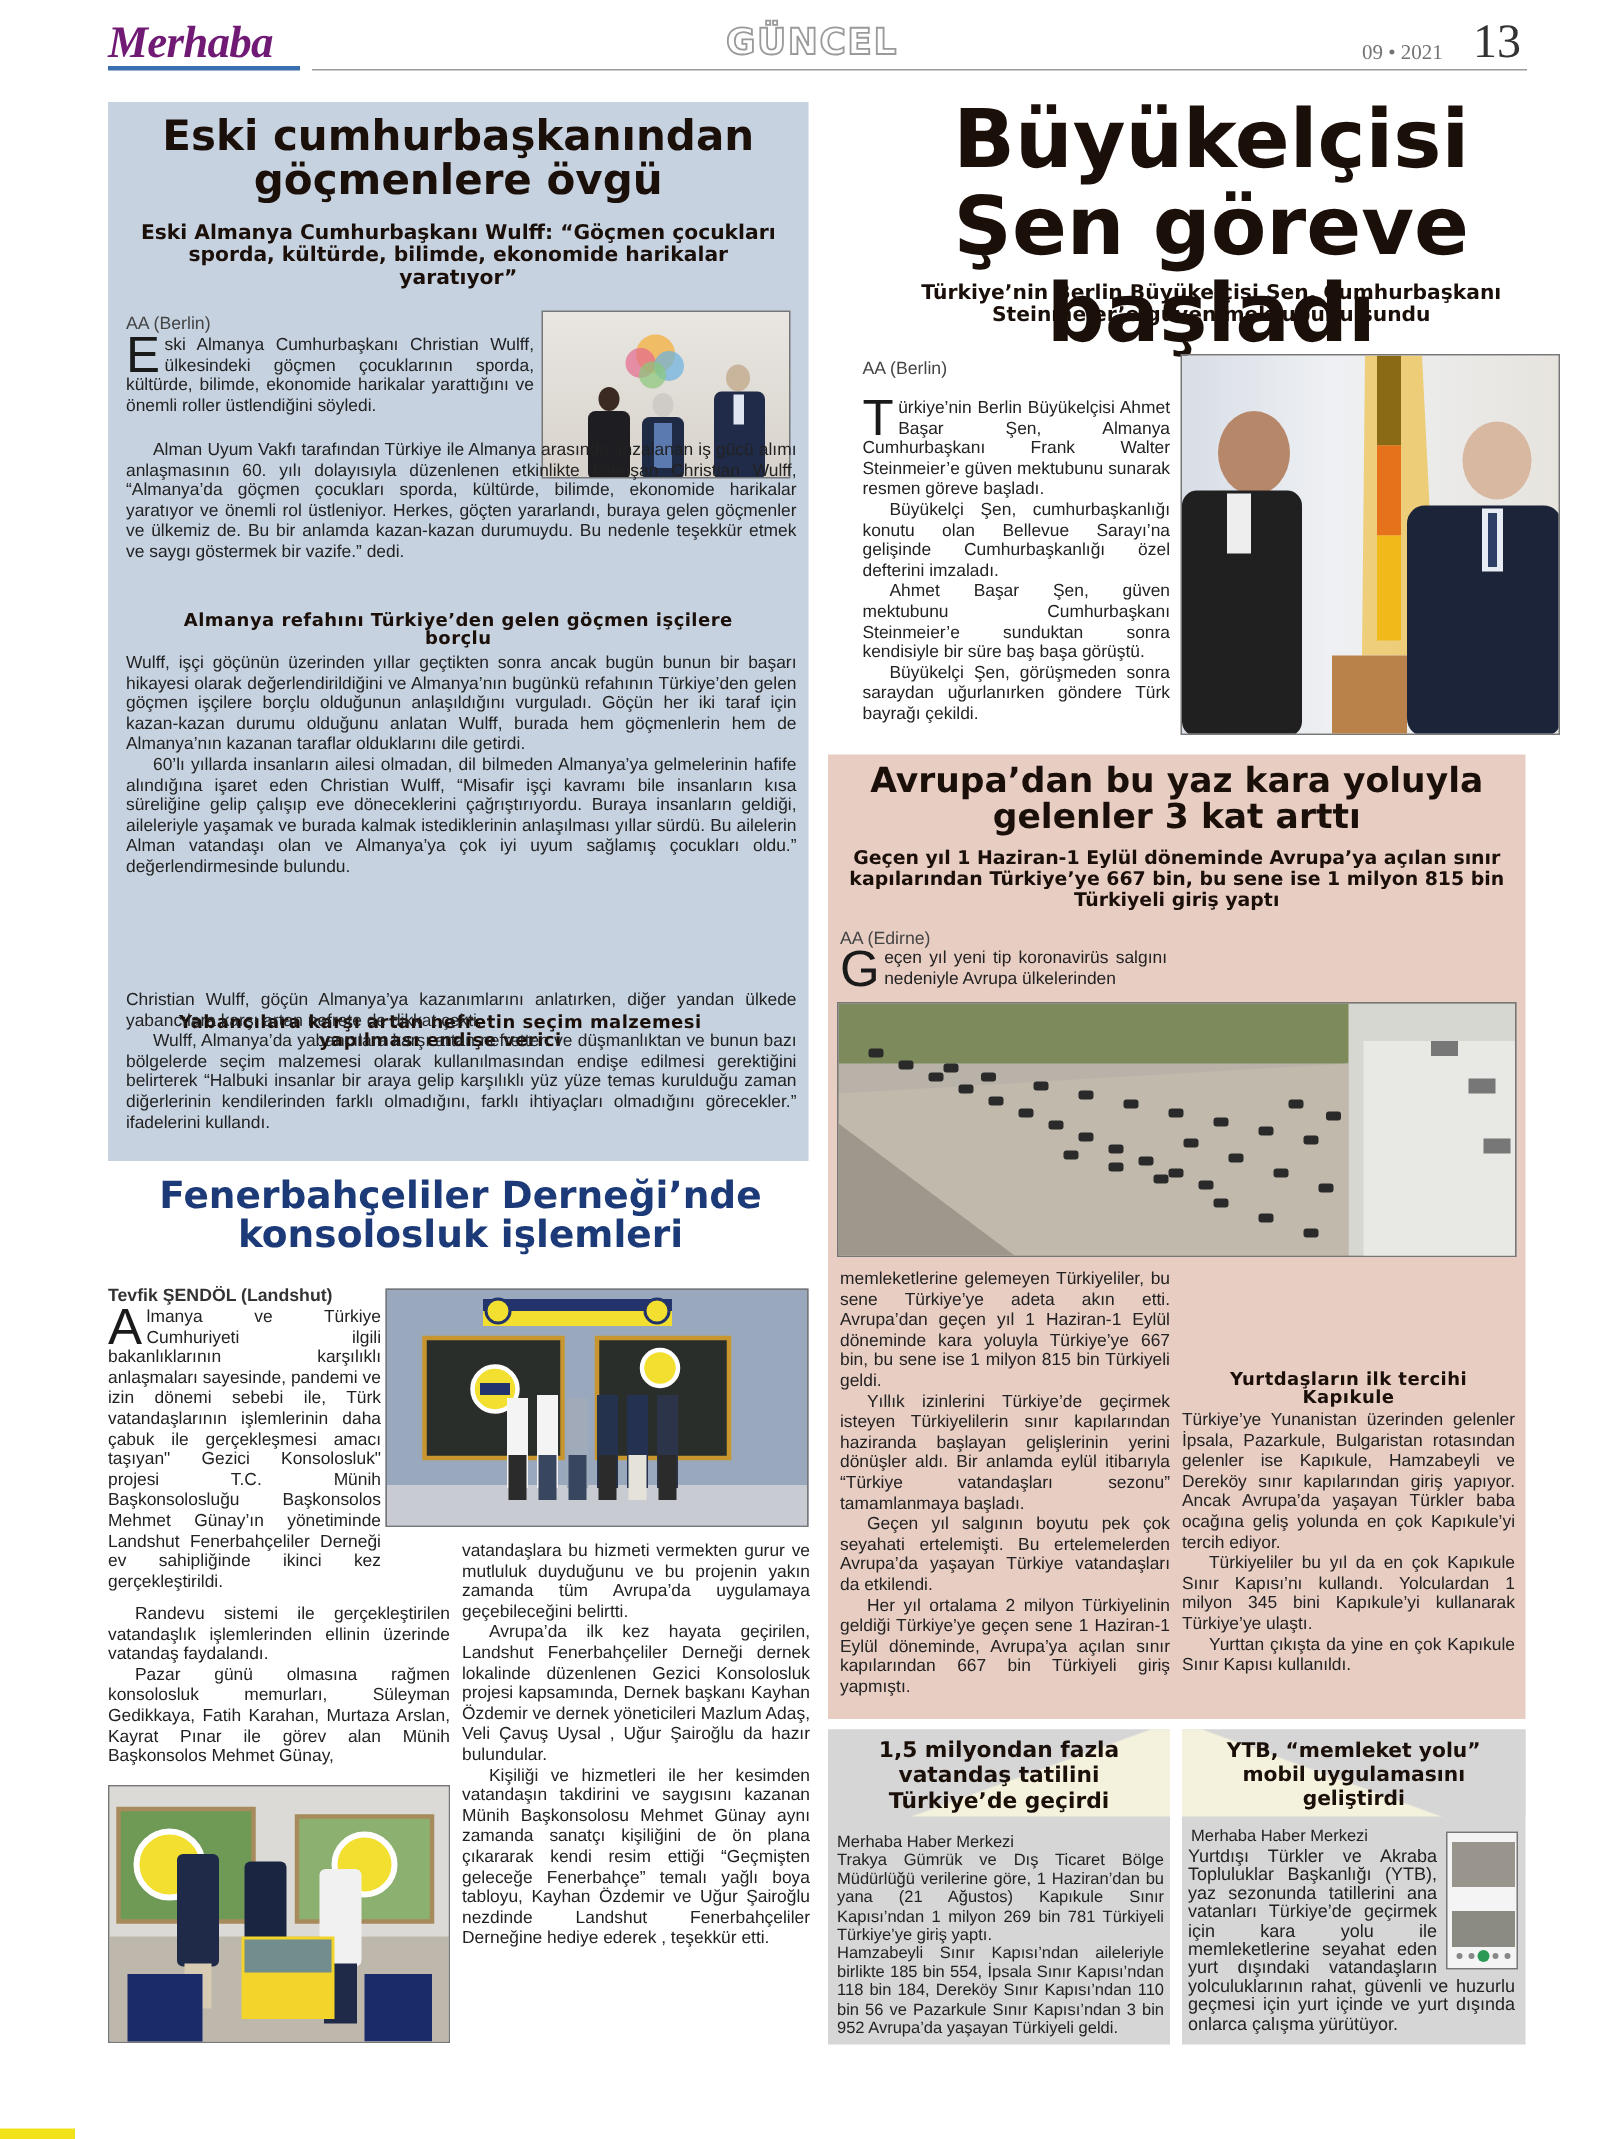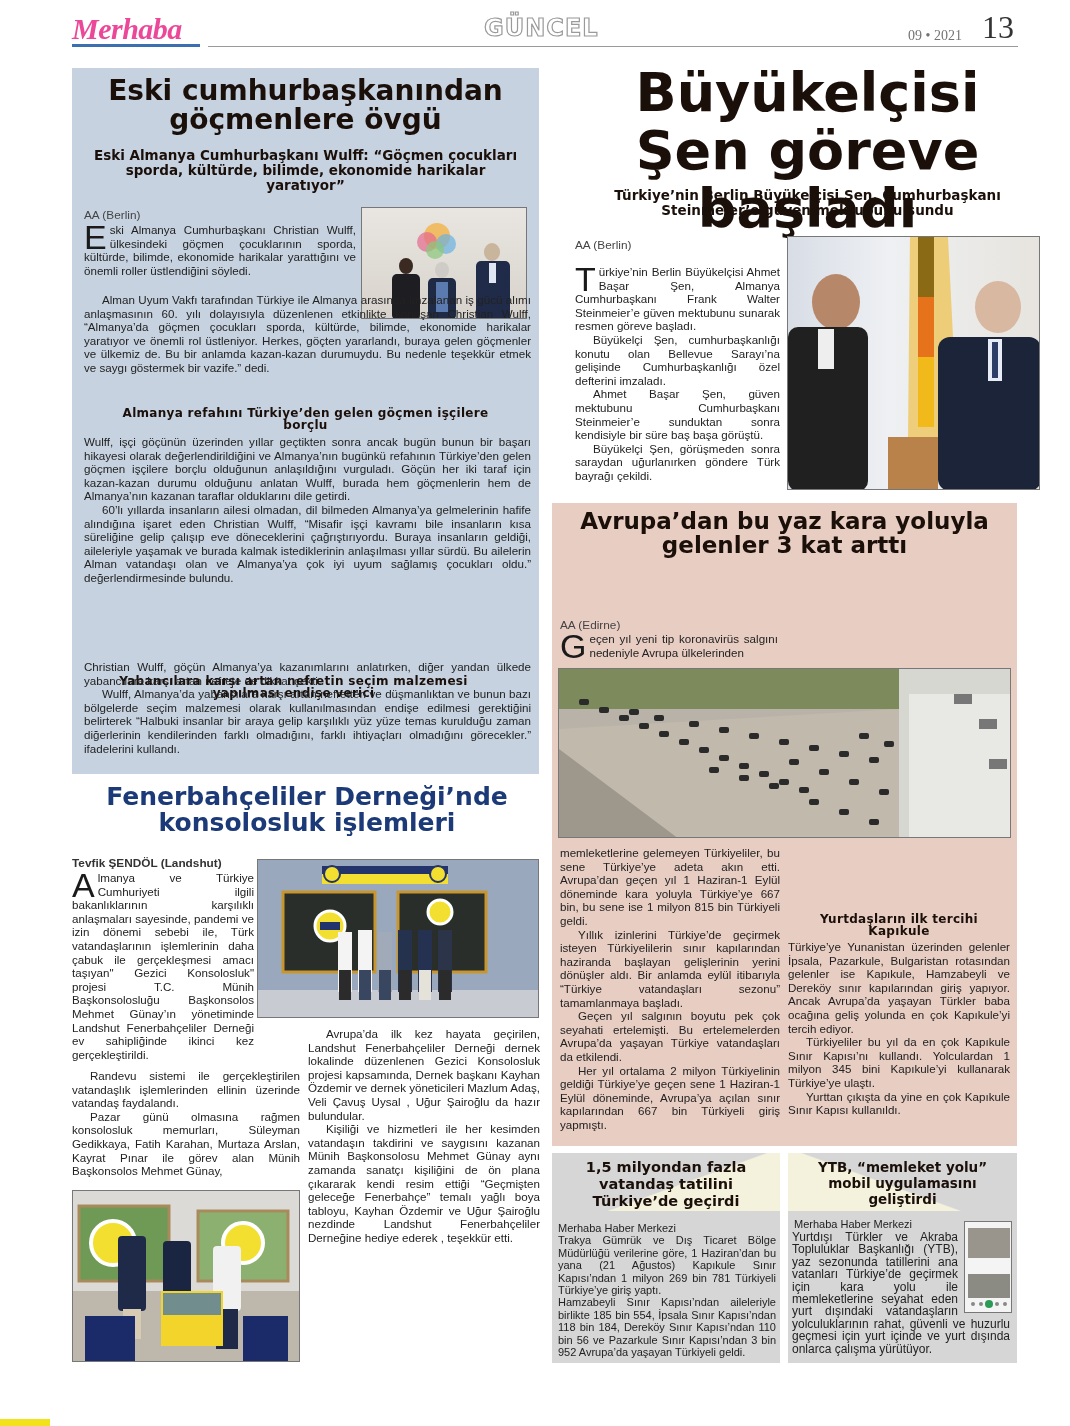--- a/index.html
+++ b/index.html
@@ -1,21 +1,21 @@
 <!DOCTYPE html>
 <html><head>
 <meta charset="utf-8">
 <style>
   * { box-sizing: border-box; margin: 0; padding: 0; }
   html, body { width: 1070px; height: 1426px; background: #ffffff; overflow: hidden; }
   body { position: relative; font-family: "Liberation Sans", sans-serif; color: #1a1a1a; }
   .abs { position: absolute; }
 
   
-  .logo { left: 72px; top: 14px; font-family: "Liberation Serif", serif; font-style: italic; font-weight: bold; font-size: 30px; color: #ec4899; letter-spacing: -0.5px; line-height: 30px; }
+  .logo { left: 72px; top: 14px; font-family: "Liberation Serif", serif; font-style: italic; font-weight: bold; font-size: 30px; color: #701a75; letter-spacing: -0.5px; line-height: 30px; }
   .logo-sub { left: 72px; top: 44px; width: 128px; height: 3px; background: #3b6fb0; }
   .section-label { left: 484px; top: 14px; font-family: "DejaVu Sans", sans-serif; font-weight: bold; font-size: 24px; color: #ffffff; -webkit-text-stroke: 1.2px #9a9a9a; letter-spacing: 1px; line-height: 28px; }
   .issue-date { left: 908px; top: 28px; font-family: "Liberation Serif", serif; font-size: 14px; color: #737373; }
   .page-num { left: 982px; top: 10px; font-family: "Liberation Serif", serif; font-size: 32px; color: #333; line-height: 34px; }
   .header-rule { left: 208px; top: 46px; width: 810px; height: 1px; background: #9a9a9a; }
 
   .panel { position: absolute; }
   .blue-panel { left: 72px; top: 68px; width: 467px; height: 706px; background: #c6d2e0; }
   .pink-panel { left: 552px; top: 503px; width: 465px; height: 643px; background: #e8cdc3; }
   .grey-box1 { left: 552px; top: 1153px; width: 228px; height: 210px; background: #d6d6d6; }
@@ -115,20 +115,21 @@
       <rect x="150" y="100" width="103" height="154" rx="12" fill="#1b2438"></rect>
       <rect x="200" y="102" width="14" height="42" fill="#e8edf5"></rect>
       <rect x="204" y="105" width="6" height="36" fill="#2d3f66"></rect>
       <rect x="100" y="200" width="50" height="54" fill="#b9824b"></rect>
     </svg>
   </div>
 </div>
 
 <div class="panel pink-panel">
   <div class="headline" style="position:absolute;left:8px;top:6px;width:449px;font-size:23px;">Avrupa’dan bu yaz kara yoluyla gelenler 3 kat arttı</div>
+  <div class="deck" style="position:absolute;left:10px;top:62px;width:445px;font-size:12.6px;">Geçen yıl 1 Haziran-1 Eylül döneminde Avrupa’ya açılan sınır kapılarından Türkiye’ye 667 bin, bu sene ise 1 milyon 815 bin Türkiyeli giriş yaptı</div>
   <div class="byline" style="position:absolute;left:8px;top:115px;">AA (Edirne)</div>
   <div class="body" style="position:absolute;left:8px;top:129px;width:218px;">
     <span class="dropcap">G</span>
     <p class="first">eçen yıl yeni tip koronavirüs salgını nedeniyle Avrupa ülkelerinden</p>
   </div>
 
   <div class="photo" style="left:6px;top:165px;width:453px;height:170px;background:#b8b2a8;">
     <svg width="453" height="170" viewBox="0 0 453 170">
       <rect x="0" y="0" width="453" height="40" fill="#7c8a5c"></rect>
       <rect x="340" y="0" width="113" height="170" fill="#d7d7d2"></rect>
@@ -228,20 +229,21 @@
     <span class="dropcap">A</span>
     <p class="first" style="width:182px;">lmanya ve Türkiye Cumhuriyeti ilgili bakanlıklarının karşılıklı anlaşmaları sayesinde, pandemi ve izin dönemi sebebi ile, Türk vatandaşlarının işlemlerinin daha çabuk ile gerçekleşmesi amacı taşıyan" Gezici Konsolosluk" projesi T.C. Münih Başkonsolosluğu Başkonsolos Mehmet Günay’ın yönetiminde Landshut Fenerbahçeliler Derneği ev sahipliğinde ikinci kez gerçekleştirildi.</p>
   </div>
 
   <div class="body" style="position:absolute;left:0;top:285px;width:228px;">
     <p>Randevu sistemi ile gerçekleştirilen vatandaşlık işlemlerinden ellinin üzerinde vatandaş faydalandı.</p>
     <p>Pazar günü olmasına rağmen konsolosluk memurları, Süleyman Gedikkaya, Fatih Karahan, Murtaza Arslan, Kayrat Pınar ile görev alan Münih Başkonsolos Mehmet Günay,</p>
   </div>
 
   <div class="body" style="position:absolute;left:236px;top:243px;width:232px;">
+    <p class="first">vatandaşlara bu hizmeti vermekten gurur ve mutluluk duyduğunu ve bu projenin yakın zamanda tüm Avrupa’da uygulamaya geçebileceğini belirtti.</p>
     <p>Avrupa’da ilk kez hayata geçirilen, Landshut Fenerbahçeliler Derneği dernek lokalinde düzenlenen Gezici Konsolosluk projesi kapsamında, Dernek başkanı Kayhan Özdemir ve dernek yöneticileri Mazlum Adaş, Veli Çavuş Uysal , Uğur Şairoğlu da hazır bulundular.</p>
     <p>Kişiliği ve hizmetleri ile her kesimden vatandaşın takdirini ve saygısını kazanan Münih Başkonsolosu Mehmet Günay aynı zamanda sanatçı kişiliğini de ön plana çıkararak kendi resim ettiği “Geçmişten geleceğe Fenerbahçe” temalı yağlı boya tabloyu, Kayhan Özdemir ve Uğur Şairoğlu nezdinde Landshut Fenerbahçeliler Derneğine hediye ederek , teşekkür etti.</p>
   </div>
 
   <div class="photo" style="left:0;top:406px;width:228px;height:172px;background:#e6e4e0;">
     <svg width="228" height="172" viewBox="0 0 228 172">
       <rect x="0" y="0" width="228" height="100" fill="#dcdad6"></rect>
       <rect x="6" y="15" width="90" height="75" fill="#6f9a55" stroke="#a88b5c" stroke-width="3"></rect>
       <rect x="125" y="20" width="90" height="70" fill="#8cb070" stroke="#a88b5c" stroke-width="3"></rect>
       <circle cx="40" cy="52" r="22" fill="#f2df2f" stroke="#fff" stroke-width="4"></circle>

